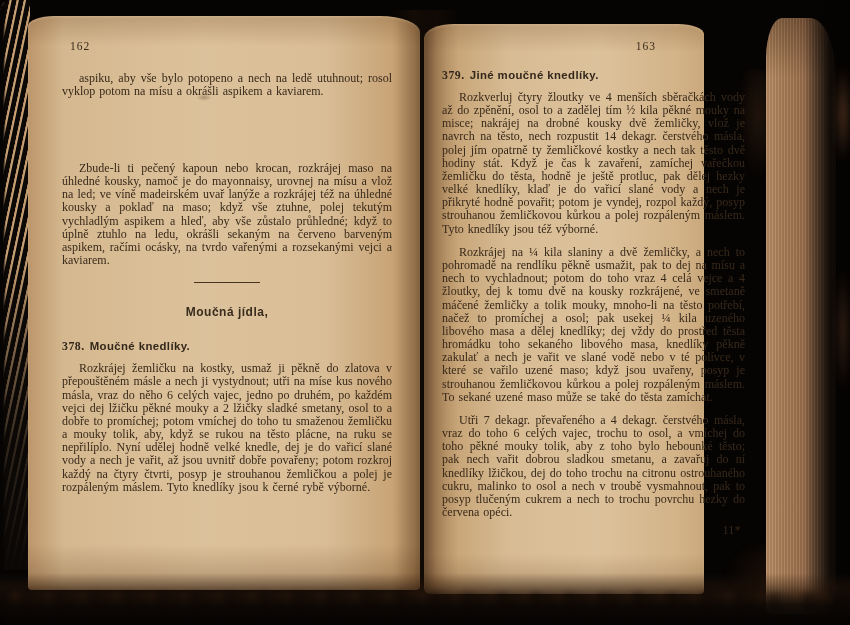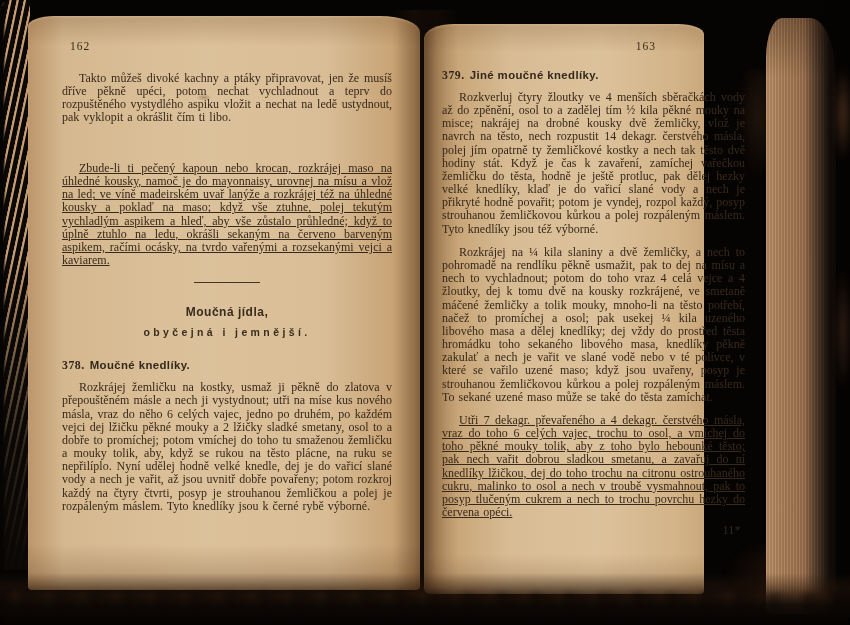--- a/index.html
+++ b/index.html
@@ -163,21 +163,21 @@
     margin: 0;
     font-size: 12px;
     line-height: 13.15px;
     text-align: justify;
     text-indent: 17px;
     word-spacing: 1px;
   }
   .noindent { text-indent: 0; }
 
   .block-intro { min-height: 90px; }
-  .mh-8  { min-height: 103px; text-decoration: underline; }
+  .mh-8  { min-height: 103px; }
   .mh-12 { min-height: 155px; }
   .mh-13 { min-height: 168px; }
 
   h3.sec {
     margin: 14px 0 8px;
     text-align: left;
     font-size: 11.8px;
     font-weight: 700;
     color: #33271b;
   }
@@ -238,26 +238,25 @@
 <body>
 
 <div class="photo">
 
   <div class="left-stack"></div>
 
   <div class="page left-page">
     <div class="pagenum pagenum-left">162</div>
     <div class="content left-content">
       <div class="block-intro">
-        <p class="body">Takto můžeš divoké kachny a ptáky připravovat, jen že musíš dříve pěkně upéci, potom nechat vychladnout a teprv do rozpuštěného vystydlého aspiku vložit a nechat na ledě ustydnout, pak vyklopit a okrášlit čím ti libo.</p>
+        <p class="body noindent">aspiku, aby vše bylo potopeno a nech na ledě utuhnout; rosol vyklop potom na mísu a okrášli aspikem a kaviarem.</p>
       </div>
       <p class="body mh-8">Zbude-li ti pečený kapoun nebo krocan, rozkrájej maso na úhledné kousky, namoč je do mayonnaisy, urovnej na mísu a vlož na led; ve víně madeirském uvař lanýže a rozkrájej též na úhledné kousky a poklaď na maso; když vše ztuhne, polej tekutým vychladlým aspikem a hleď, aby vše zůstalo průhledné; když to úplně ztuhlo na ledu, okrášli sekaným na červeno barveným aspikem, račími ocásky, na tvrdo vařenými a rozsekanými vejci a kaviarem.</p>
       <div class="divider"></div>
       <h2 class="chapter">Moučná jídla,</h2>
-      <div class="chapsub">obyčejná i jemnější.</div>
       <h3 class="sec mt-20">
         <span class="sec-num">378.</span><span class="sec-title">Moučné knedlíky.</span>
       </h3>
       <p class="body mh-12">Rozkrájej žemličku na kostky, usmaž ji pěkně do zlatova v přepouštěném másle a nech ji vystydnout; utři na míse kus nového másla, vraz do něho 6 celých vajec, jedno po druhém, po každém vejci dej lžičku pěkné mouky a 2 lžičky sladké smetany, osol to a dobře to promíchej; potom vmíchej do toho tu smaženou žemličku a mouky tolik, aby, když se rukou na těsto plácne, na ruku se nepřilíplo. Nyní udělej hodně velké knedle, dej je do vařicí slané vody a nech je vařit, až jsou uvnitř dobře povařeny; potom rozkroj každý na čtyry čtvrti, posyp je strouhanou žemličkou a polej je rozpáleným máslem. Tyto knedlíky jsou k černé rybě výborné.</p>
     </div>
   </div>
 
   <div class="page right-page">
     <div class="pagenum pagenum-right">163</div>
     <div class="content right-content">

